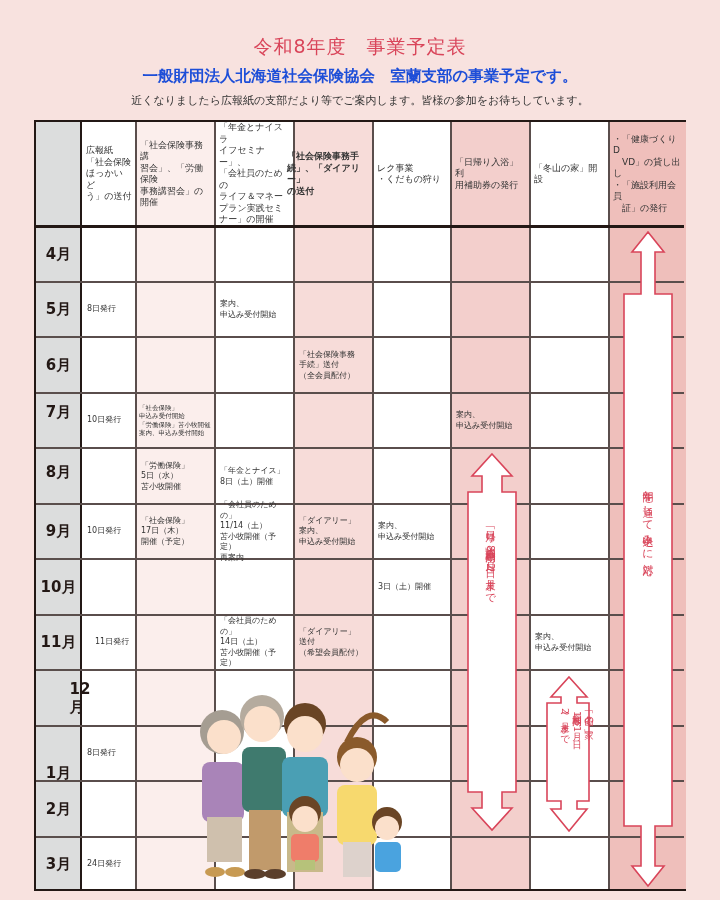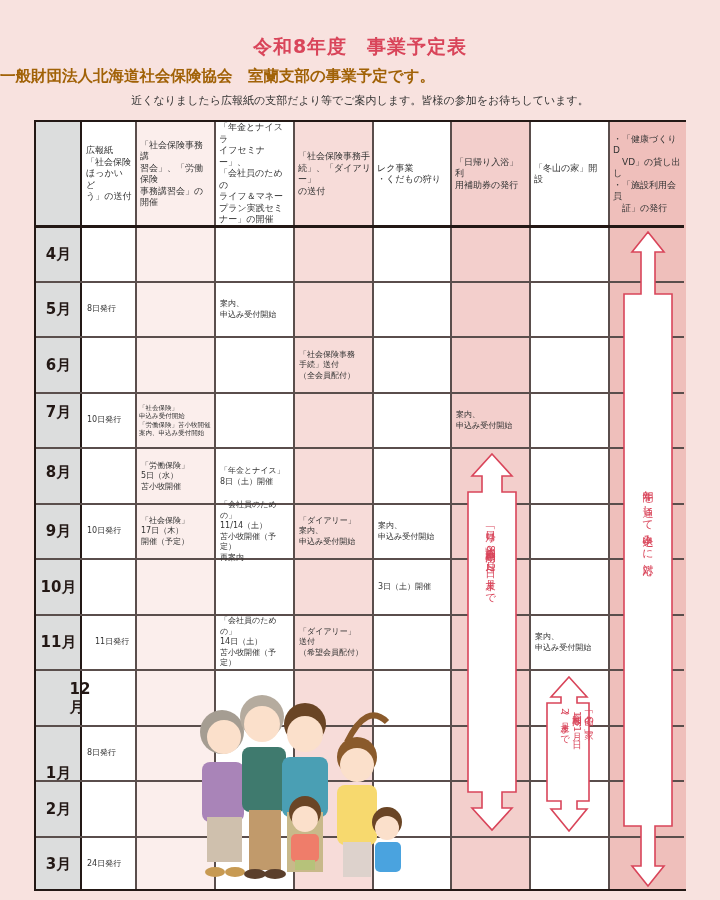--- a/index.html
+++ b/index.html
@@ -5,26 +5,26 @@
   * { box-sizing: border-box; margin: 0; padding: 0; }
   html, body { width: 720px; height: 900px; overflow: hidden; }
   body {
     background: #f8e2df;
     font-family: "DejaVu Sans", "Liberation Sans", sans-serif;
     color: #222;
     position: relative;
   }
   .title {
     position: absolute; left: 0; width: 720px; top: 34px;
-    text-align: center; font-size: 19px; font-weight: bold; color: #d9455a;
+    text-align: center; font-size: 19px; font-weight: normal; color: #d9455a;
     letter-spacing: 1px;
   }
   .subtitle {
     position: absolute; left: 0; width: 720px; top: 66px;
-    text-align: left; font-size: 15.5px; font-weight: bold; color: #a16207;
+    text-align: center; font-size: 15.5px; font-weight: bold; color: #1d4ed8;
   }
   .note {
     position: absolute; left: 0; width: 720px; top: 93px;
     text-align: center; font-size: 11px; color: #333;
   }
   .table {
     position: absolute; left: 34px; top: 120px; width: 652px; height: 771px;
     border: 2px solid #231815;
     background: #fff;
   }
@@ -100,21 +100,21 @@
   <div class="hdr" style="left:101px;width:77px;">「社会保険事務講
 習会」、「労働保険
 事務講習会」の
 開催</div>
   <div class="hdr" style="left:180px;width:77px;">「年金とナイスラ
 イフセミナー」、
 「会社員のための
 ライフ＆マネー
 プラン実践セミ
 ナー」の開催</div>
-  <div class="hdr" style="left:259px;width:90px;">「社会保険事務手
+  <div class="hdr" style="left:248px;width:90px;font-weight:bold;">「社会保険事務手
 続」、「ダイアリー」
 の送付</div>
   <div class="hdr" style="left:338px;width:76px;">レク事業
 ・くだもの狩り</div>
   <div class="hdr" style="left:416px;width:77px;">「日帰り入浴」利
 用補助券の発行</div>
   <div class="hdr" style="left:495px;width:77px;">「冬山の家」開設</div>
   <div class="hdr" style="left:574px;width:76px;">・「健康づくりD
 　VD」の貸し出し
 ・「施設利用会員

